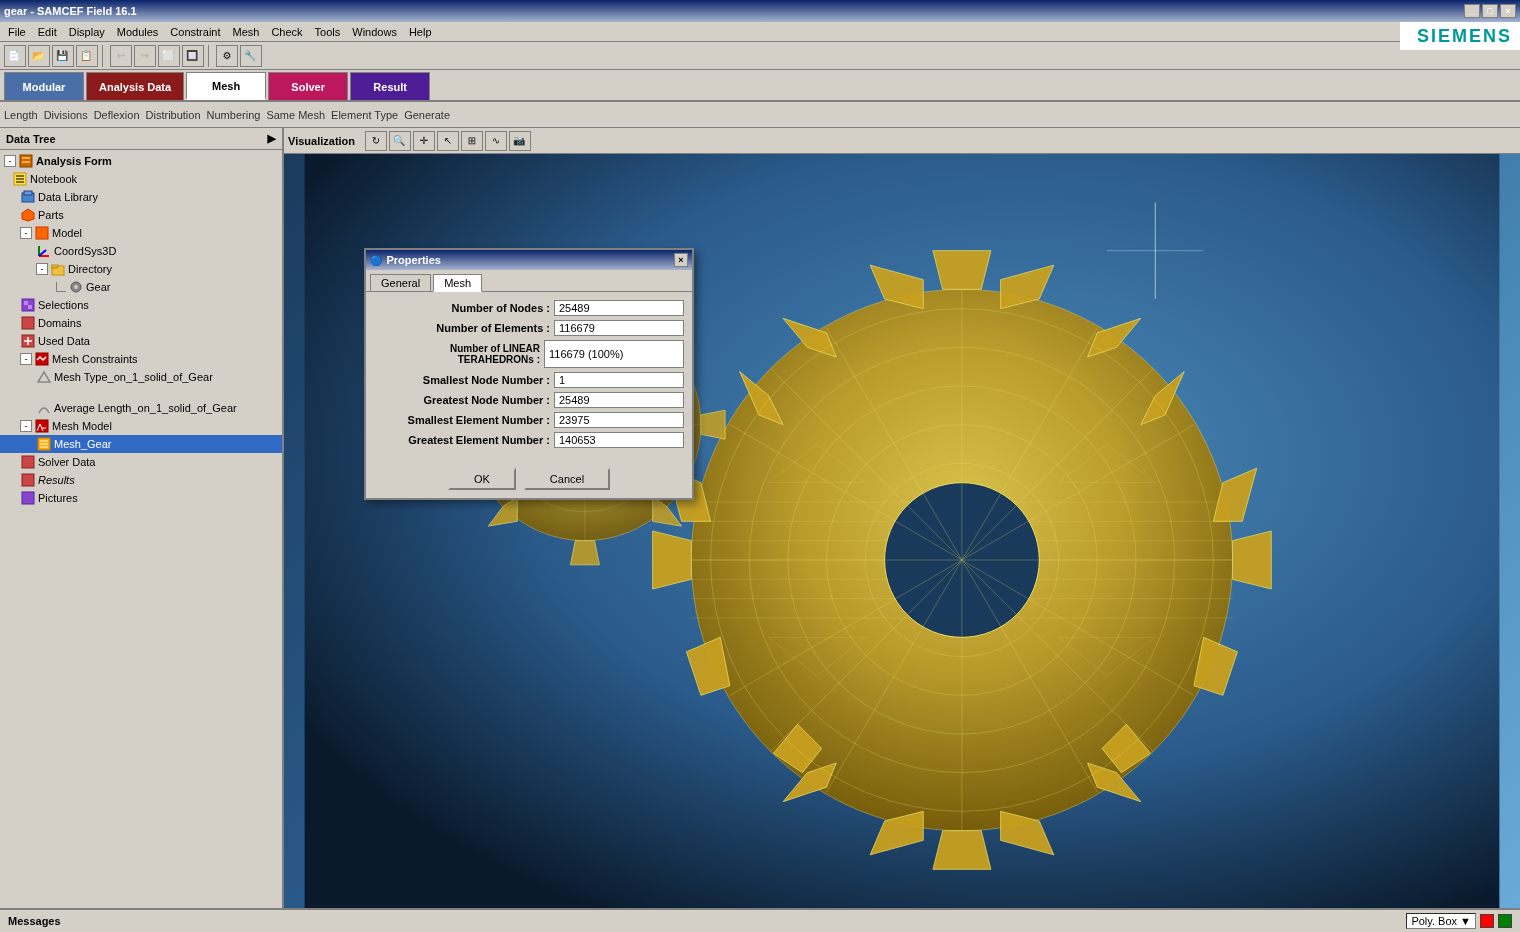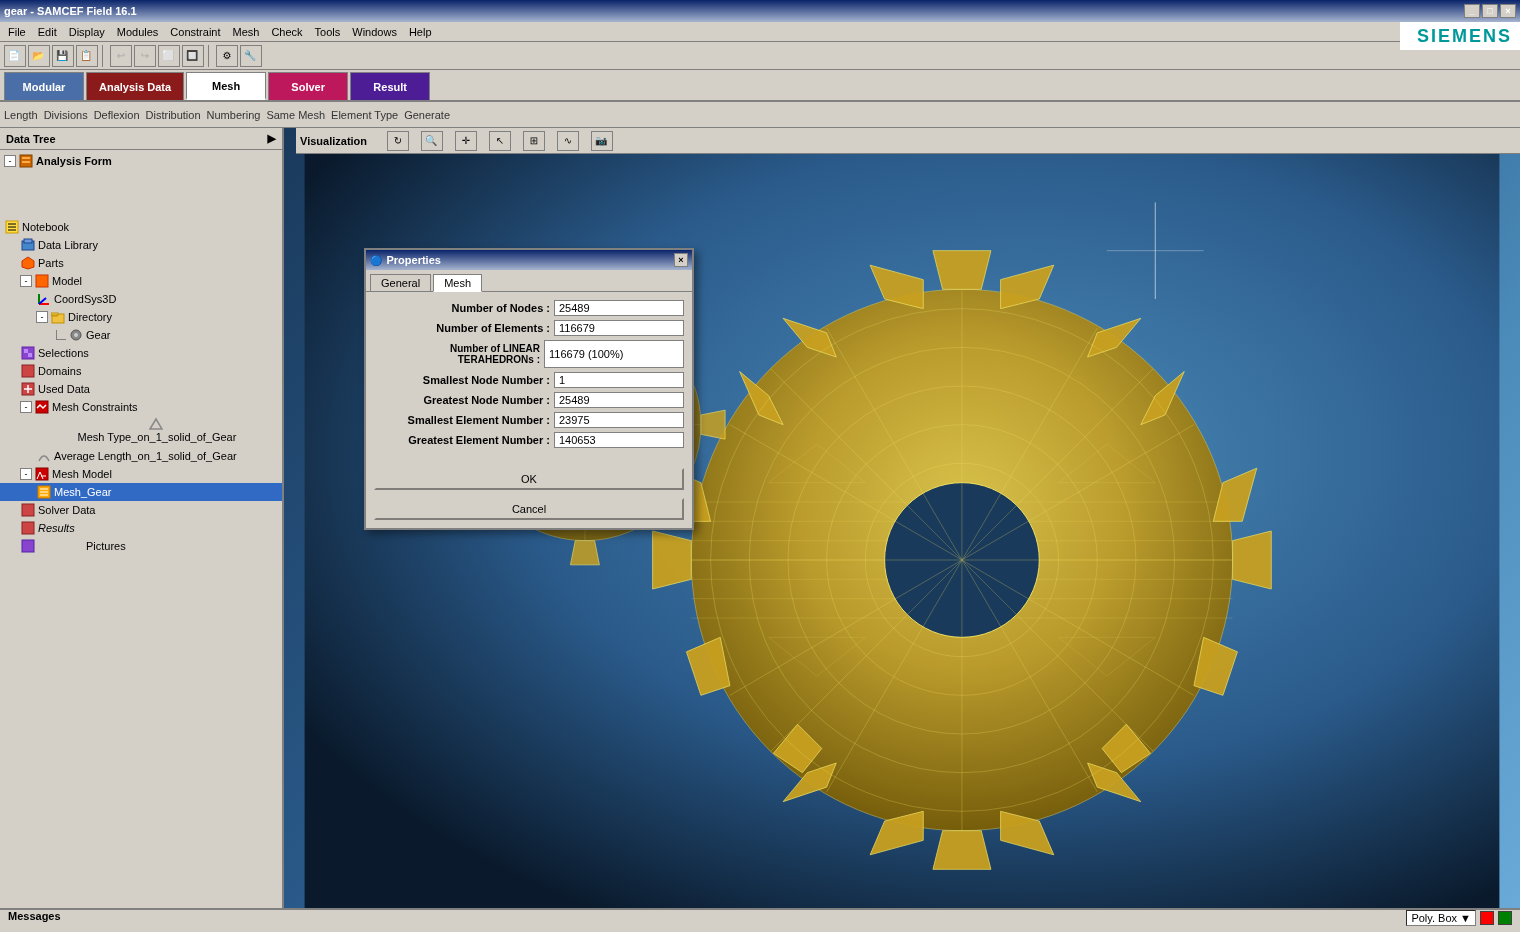--- a/index.html
+++ b/index.html
@@ -177,29 +177,29 @@
       flex: 1;
       position: relative;
       background: linear-gradient(135deg, #1a3a5c 0%, #2a5a8a 40%, #4a8ab8 70%, #6aaad8 100%);
       overflow: hidden;
     }
 
     
     #viewport-toolbar {
       position: absolute;
       top: 0;
-      left: 12px;
+      left: 0;
       right: 0;
       height: 26px;
       background: #d4d0c8;
       border-bottom: 1px solid #808080;
       display: flex;
       align-items: center;
       padding: 0 4px;
-      gap: 12px;
+      gap: 2px;
       z-index: 10;
     }
     .viewport-label {
       font-size: 11px;
       font-weight: bold;
       margin-right: 8px;
     }
     .vp-btn {
       width: 22px; height: 20px;
       background: #d4d0c8;
@@ -298,41 +298,40 @@
       border: 1px solid #808080;
       padding: 7px 4px;
       font-size: 11px;
       min-width: 140px;
     }
     #props-buttons {
       display: flex;
       justify-content: center;
       gap: 8px;
       padding: 8px;
-      flex-direction: column;
     }
     .dialog-btn {
       padding: 3px 24px;
       background: #d4d0c8;
       border: 2px outset #d4d0c8;
       cursor: pointer;
       font-size: 11px;
     }
 
     
     #statusbar {
       position: fixed;
       bottom: 0;
       left: 0;
       right: 0;
       height: 24px;
       background: #d4d0c8;
       border-top: 2px solid #808080;
       display: flex;
-      align-items: flex-start;
+      align-items: center;
       padding: 0 8px;
       font-size: 11px;
     }
     #status-right {
       display: flex;
       align-items: center;
       gap: 4px;
     }
     .status-color-box {
       width: 14px; height: 14px;
@@ -421,21 +420,21 @@
         <span class="tree-icon">
           <svg width="14" height="14">
               <rect x="1" y="1" width="12" height="12" fill="#cc6600" stroke="#804000" stroke-width="1"></rect>
               <rect x="3" y="3" width="8" height="2" fill="#ffaa44"></rect>
               <rect x="3" y="7" width="8" height="2" fill="#ffaa44"></rect>
             </svg>
         </span>
         <span style="font-weight:bold;">Analysis Form</span>
       </div>
 
-      <div class="tree-item" style="padding-left:4px;margin-top:48px;">
+      <div class="tree-item" style="padding-left:12px;">
         <span class="tree-icon">
           <svg width="14" height="14">
               <rect x="1" y="1" width="12" height="12" fill="#ffdd44" stroke="#cc9900" stroke-width="1"></rect>
               <line x1="3" y1="4" x2="11" y2="4" stroke="#000" stroke-width="1"></line>
               <line x1="3" y1="7" x2="11" y2="7" stroke="#000" stroke-width="1"></line>
               <line x1="3" y1="10" x2="11" y2="10" stroke="#000" stroke-width="1"></line>
             </svg>
         </span>
         <span>Notebook</span>
       </div>
@@ -538,21 +537,21 @@
         <span class="tree-expander">-</span>
         <span class="tree-icon">
           <svg width="14" height="14">
               <rect x="1" y="1" width="12" height="12" fill="#cc0000" stroke="#880000" stroke-width="1"></rect>
               <path d="M2 8 L5 5 L8 8 L11 5" stroke="white" stroke-width="1.5" fill="none"></path>
             </svg>
         </span>
         <span>Mesh Constraints</span>
       </div>
 
-      <div class="tree-item" style="padding-left:36px;flex-direction:column;">
+      <div class="tree-item" style="padding-left:36px;">
         <span class="tree-icon">
           <svg width="14" height="14">
               <polygon points="1,12 7,2 13,12" fill="none" stroke="#888" stroke-width="1.5"></polygon>
             </svg>
         </span>
         <span>Mesh Type_on_1_solid_of_Gear</span>
       </div>
 
       <div class="tree-item" style="padding-left:36px;margin-top:13px;">
         <span class="tree-icon">
@@ -598,21 +597,21 @@
 
       <div class="tree-item" style="padding-left:20px;font-style:italic;">
         <span class="tree-icon">
           <svg width="14" height="14">
               <rect x="1" y="1" width="12" height="12" fill="#cc4444" stroke="#882222" stroke-width="1"></rect>
             </svg>
         </span>
         <span>Results</span>
       </div>
 
-      <div class="tree-item" style="padding-left:20px;gap:48px;">
+      <div class="tree-item" style="padding-left:20px;">
         <span class="tree-icon">
           <svg width="14" height="14">
               <rect x="1" y="1" width="12" height="12" fill="#8844cc" stroke="#5522aa" stroke-width="1"></rect>
             </svg>
         </span>
         <span>Pictures</span>
       </div>
 
     </div>
   </div>

